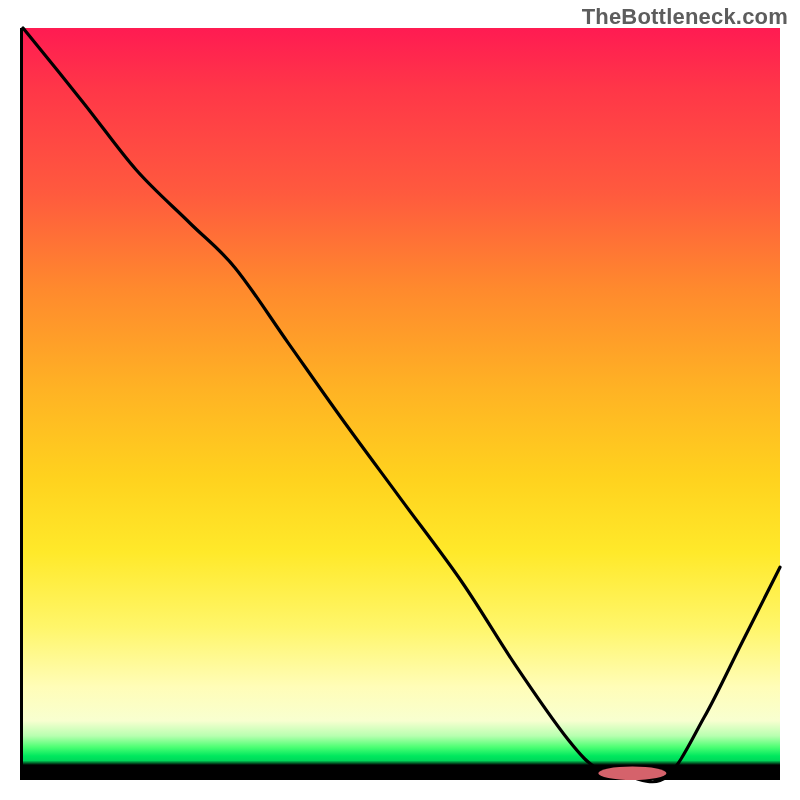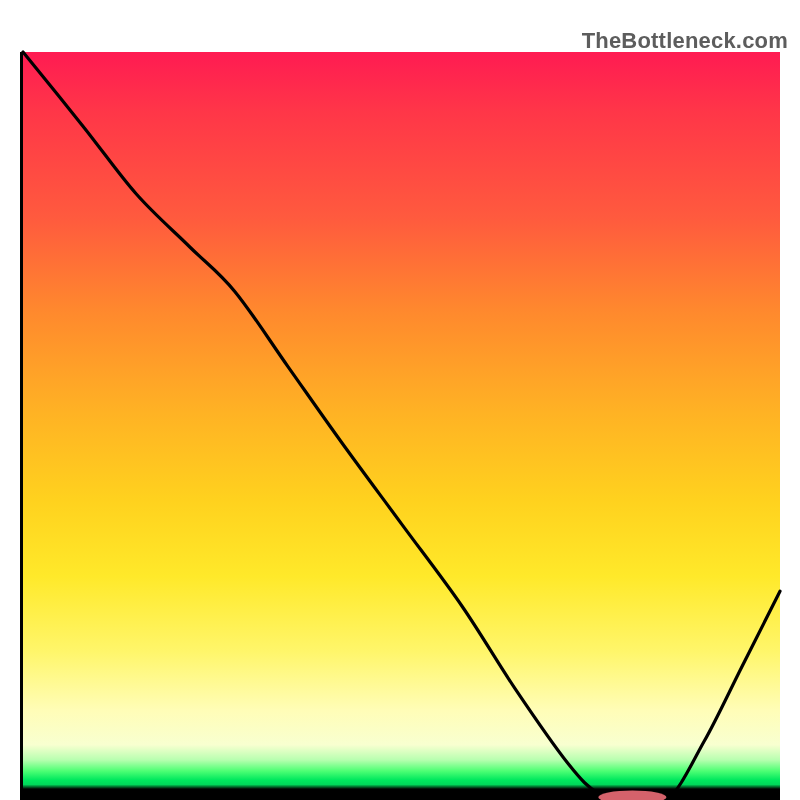--- a/index.html
+++ b/index.html
@@ -8,21 +8,20 @@
     width: 800px;
     height: 800px;
     overflow: hidden;
     font-family: Arial, Helvetica, sans-serif;
     background: #ffffff;
   }
   .chart-wrap {
     position: relative;
     width: 800px;
     height: 680px;
-    margin-top: 24px;
   }
   .plot-area {
     position: absolute;
     left: 20px;
     top: 28px;
     width: 760px;
     height: 752px;
     border-left: 3px solid #000;
     border-bottom: 3px solid #000;
     box-sizing: border-box;

